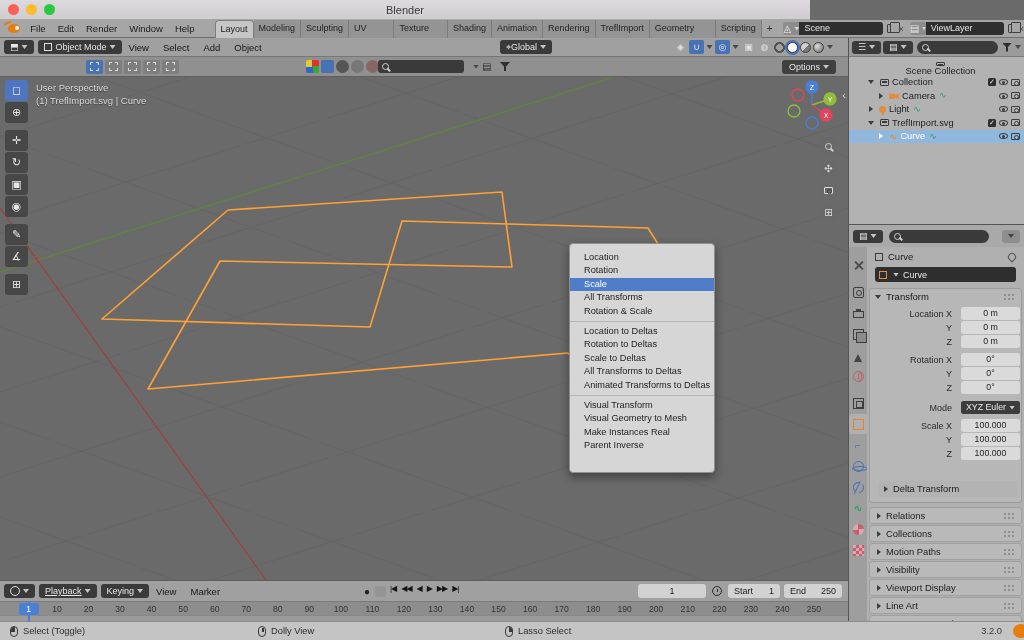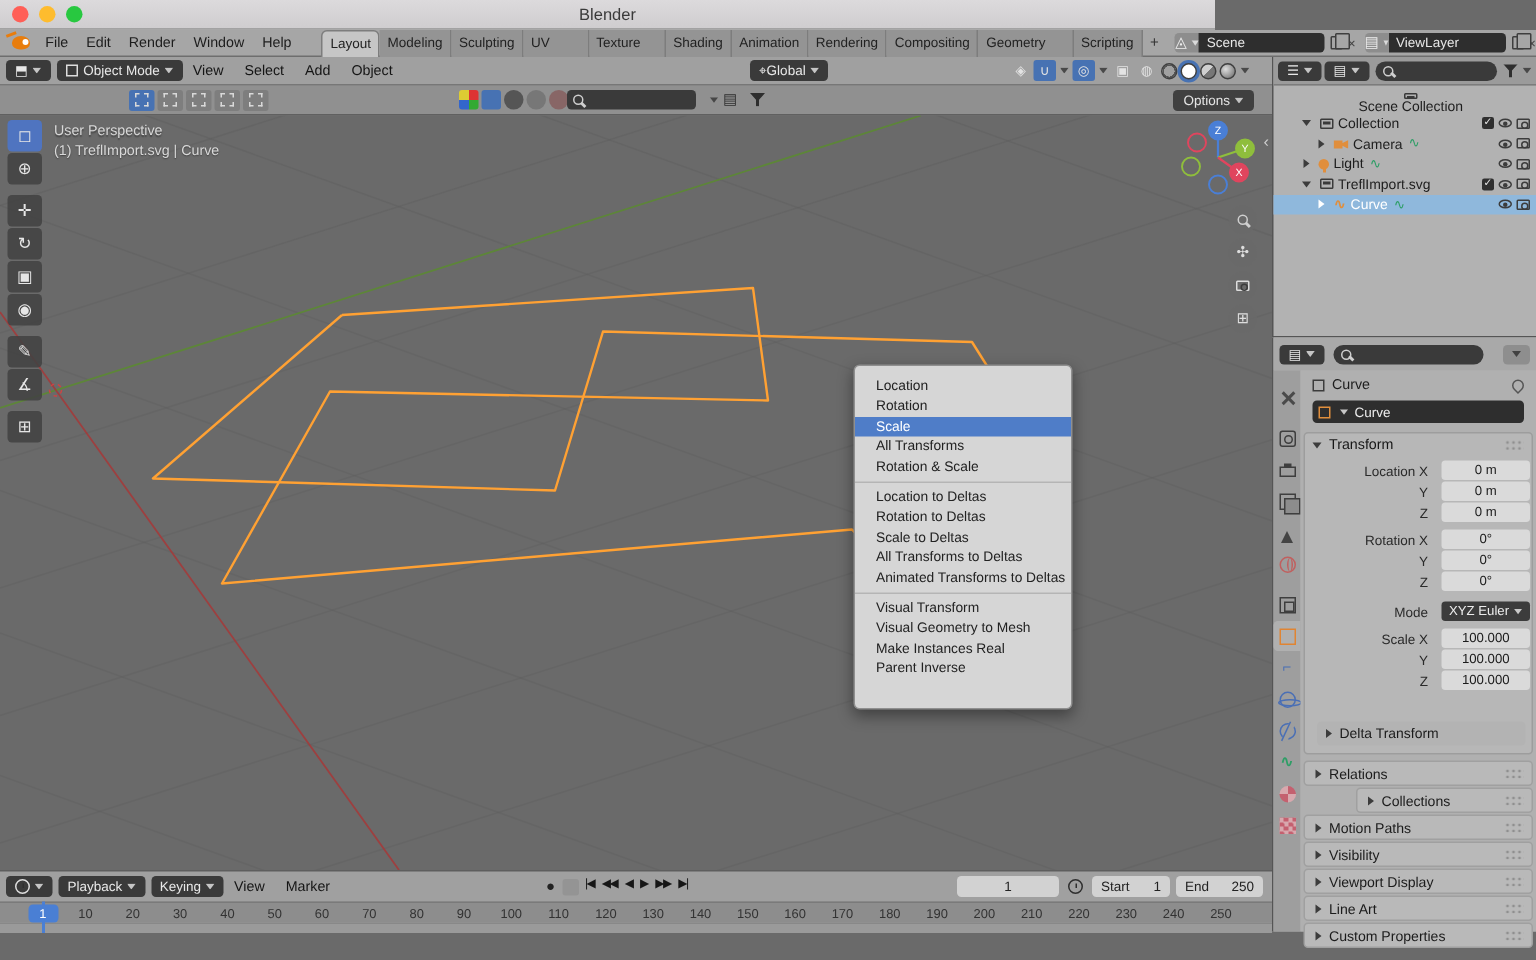--- a/index.html
+++ b/index.html
@@ -191,21 +191,21 @@
       </div>
     <div id="tabs">
         <span class="tab active">Layout</span>
         <span class="tab">Modeling</span>
         <span class="tab">Sculpting</span>
         <span class="tab">UV Editing</span>
         <span class="tab">Texture Paint</span>
         <span class="tab">Shading</span>
         <span class="tab">Animation</span>
         <span class="tab">Rendering</span>
-        <span class="tab">Compositing</span>
+        <span class="tab">TreflImport</span>
         <span class="tab">Geometry Nodes</span>
         <span class="tab">Scripting</span>
         <span class="tab plus">+</span>
       </div>
     <div class="idwidget">
       <span class="idicon">◬<i class="chev"></i></span>
       <span class="idfield" style="width:84px">Scene</span>
       <span class="copyico"></span>
       <span class="idbtn">×</span>
     </div>
@@ -563,21 +563,21 @@
           <span class="tri r" style="margin-right:5px"></span>
           <span>Delta Transform</span>
         </div>
       </div>
       <div id="cpanels">
           <div class="cpanel" style="top: 260px;">
             <span class="tri r"></span>
             <span>Relations</span>
             <span class="grip"></span>
           </div>
-          <div class="cpanel" style="top: 278px; margin-left: 35px;">
+          <div class="cpanel" style="top: 278px;">
             <span class="tri r"></span>
             <span>Collections</span>
             <span class="grip"></span>
           </div>
           <div class="cpanel" style="top: 296px;">
             <span class="tri r"></span>
             <span>Motion Paths</span>
             <span class="grip"></span>
           </div>
           <div class="cpanel" style="top: 314px;">
@@ -604,21 +604,21 @@
     </div>
   </div>
 
   <div id="tl" class="abs">
     <div id="tl-head">
       <span class="darkchip">
           <span class="clockico" style="border-color:#ddd"></span>
           <i class="chev"></i>
         </span>
       <div id="tl-menus" class="row">
-          <span class="darkchip" style="margin-left: 4px;">
+          <span class="darkchip" style="margin-left: 4px; text-decoration: underline;">
             <span>Playback</span>
             <i class="chev"></i>
           </span>
           <span class="darkchip" style="margin-left: 4px;">
             <span>Keying</span>
             <i class="chev"></i>
           </span>
           <span class="menu-txt">View</span>
           <span class="menu-txt">Marker</span>
         </div>
@@ -670,13 +670,37 @@
         <span class="tick" style="left: 719.326px;">220</span>
         <span class="tick" style="left: 750.866px;">230</span>
         <span class="tick" style="left: 782.406px;">240</span>
         <span class="tick" style="left: 813.946px;">250</span>
         <div id="curframe" style="left: 28.6px;">1</div>
       </div>
     <div id="playhead" style="left: 27.6px;"></div>
     <div id="track"></div>
   </div>
 
+  <div id="status" class="abs">
+    <div id="hints" class="row">
+        <span class="row" style="position: absolute; left: 10px;">
+          <span class="mouse left">
+            <i></i>
+          </span>
+          <span>Select (Toggle)</span>
+        </span>
+        <span class="row" style="position: absolute; left: 258px;">
+          <span class="mouse middle">
+            <i></i>
+          </span>
+          <span>Dolly View</span>
+        </span>
+        <span class="row" style="position: absolute; left: 505px;">
+          <span class="mouse right">
+            <i></i>
+          </span>
+          <span>Lasso Select</span>
+        </span>
+      </div>
+    <span id="ver">3.2.0</span>
+    <span id="blogo2"></span>
+  </div>
 </div>
 
 </body></html>

